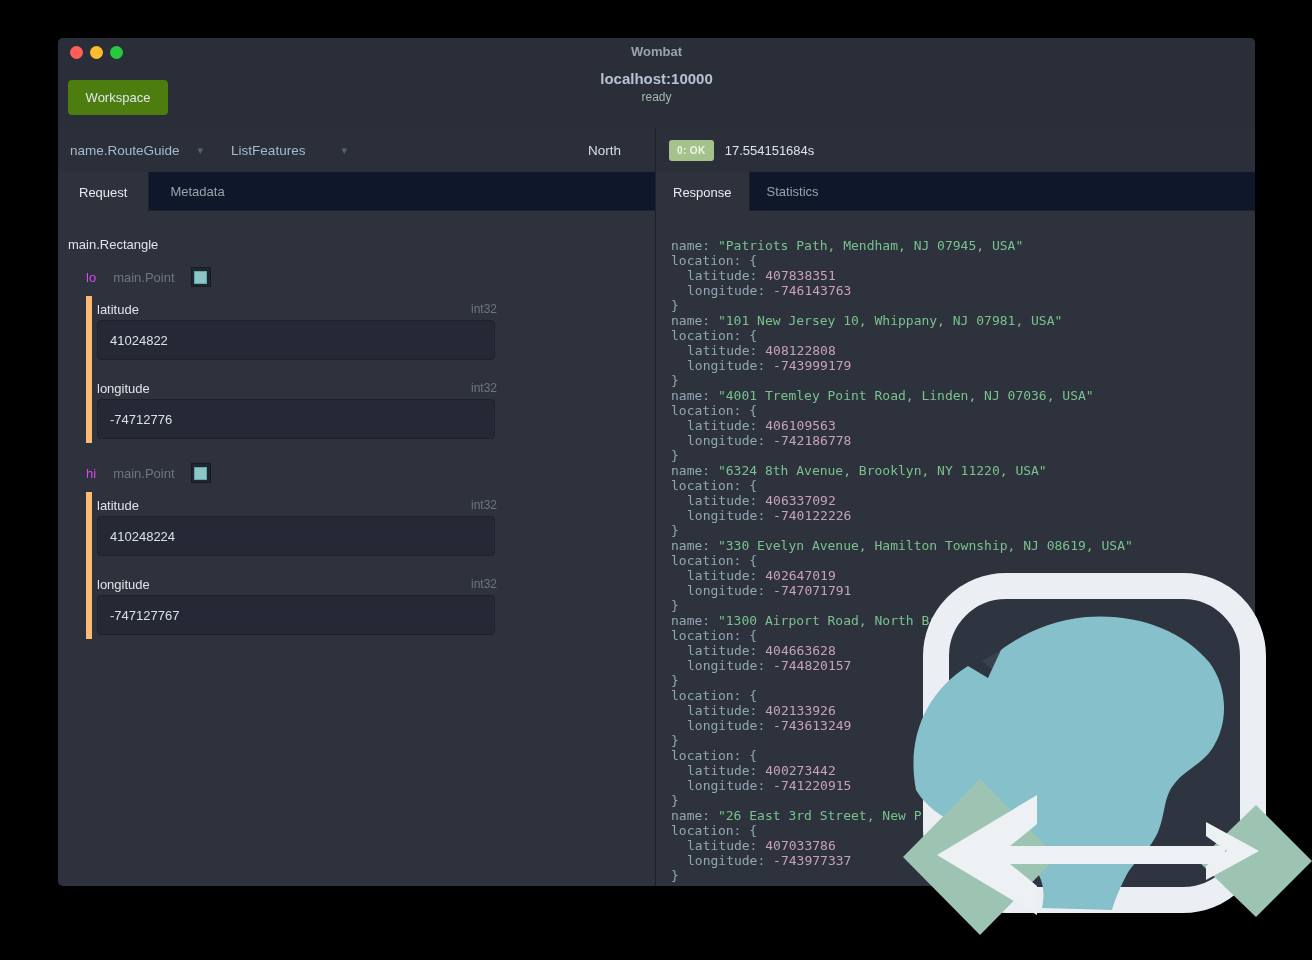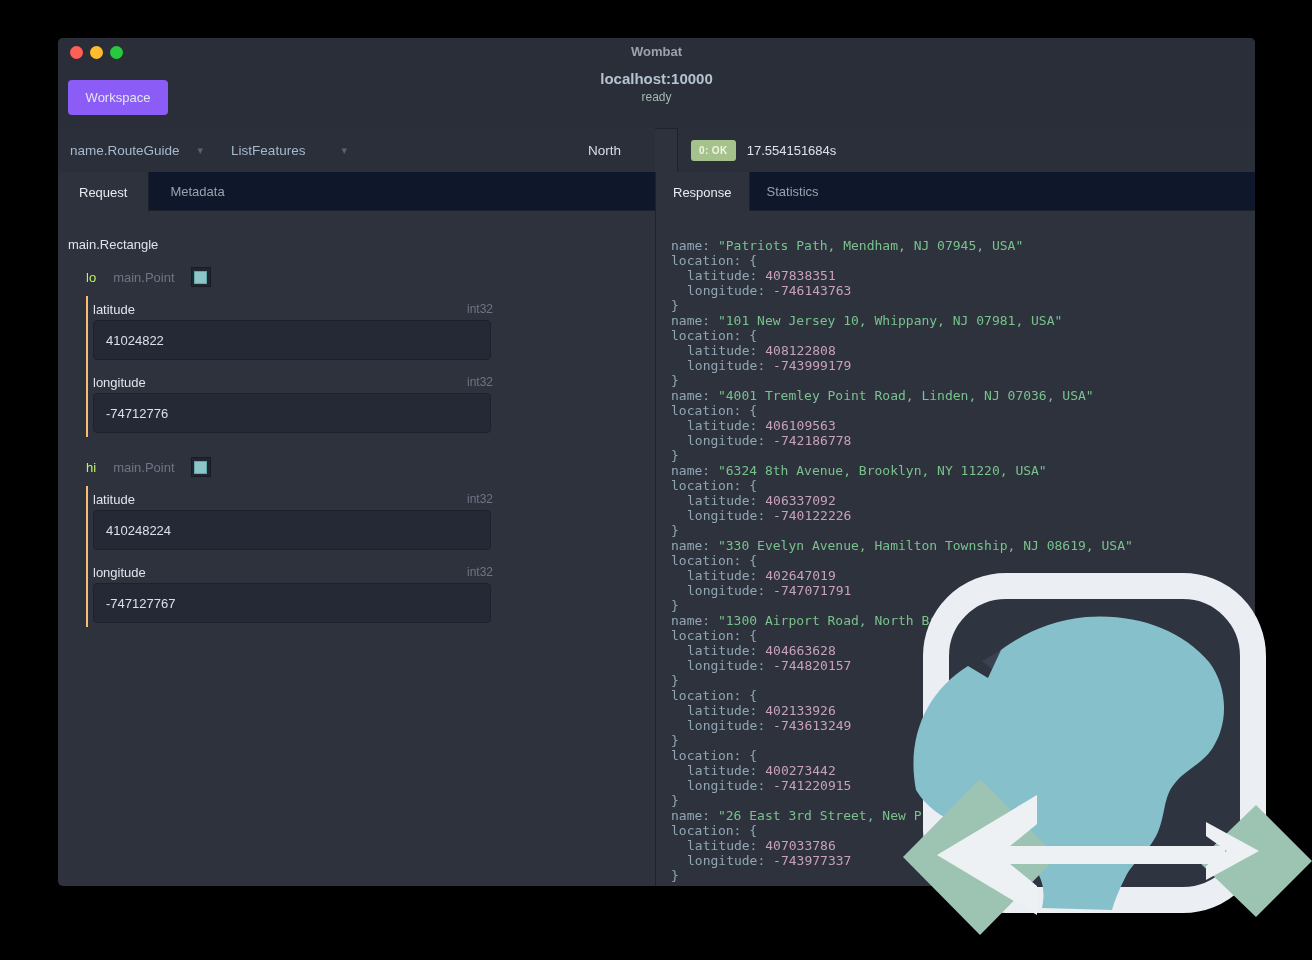--- a/index.html
+++ b/index.html
@@ -20,31 +20,31 @@
   .light.red{background:#ff5f57;}
   .light.yellow{background:#febc2e;}
   .light.green{background:#28c840;}
   .win-title{
     position:absolute;top:6px;left:0;right:0;text-align:center;
     font-size:13px;font-weight:700;color:#9aa3ad;
   }
   .appheader{position:absolute;top:27px;left:0;right:0;height:63px;background:#292e38;border-bottom:1px solid #1e222b;}
   .workspace-btn{
     position:absolute;left:10px;top:15px;width:100px;height:35px;
-    background:#8b5cf6;border-radius:4px;color:#e2e8ef;font-size:13px;
+    background:#4d7c0f;border-radius:4px;color:#e2e8ef;font-size:13px;
     display:flex;align-items:center;justify-content:center;cursor:default;
   }
   .target-wrap{position:absolute;top:5px;left:0;right:0;text-align:center;}
   .target-host{font-size:15px;font-weight:700;color:#b4c3d2;}
   .target-status{font-size:12px;color:#a2bbae;margin-top:3px;}
 
   
   .toolbar{position:absolute;top:90px;height:44px;background:#2a2f3a;border-bottom:1px solid #1e222b;display:flex;align-items:center;}
   .toolbar.left{left:0;width:597px;}
-  .toolbar.right{left:597px;right:0;border-left:1px solid #1e222b;margin-left:22px;}
+  .toolbar.right{left:597px;right:0;border-left:1px solid #1e222b;}
   .svc{margin-left:12px;font-size:13.5px;color:#a5bacd;}
   .chev{font-size:11px;color:#596273;margin-left:18px;}
   .chev.m2{margin-left:36px;}
   .mth{margin-left:28px;font-size:13.5px;color:#a5bacd;}
   .spacer{flex:1;}
   .send-btn{margin-right:34px;font-size:13.5px;color:#d8dee5;}
   .status-badge{
     margin-left:13px;background:#a6c28c;color:#eef5e1;font-size:10px;font-weight:700;
     padding:5px 8px;border-radius:3px;letter-spacing:.4px;
   }
@@ -65,35 +65,35 @@
   }
   .tab.active + .tab{border-left:none;}
 
   
   .content{position:absolute;top:173px;bottom:0;}
   .content.left{left:0;width:597px;overflow:hidden;}
   .content.right{left:597px;right:0;border-left:1px solid #1e222b;overflow:hidden;background:#2d323d;}
   .msg-title{margin:26px 0 0 10px;font-size:13px;color:#dfe4ea;}
   .fhead{display:flex;align-items:center;height:22px;margin:14px 0 8px 28px;}
   .fgroup + .fgroup .fhead{margin-top:19px;}
-  .fname{font-size:13px;color:#bef264;}
+  .fname{font-size:13px;color:#d946ef;}
   .ftype{font-size:13px;color:#6d7585;margin-left:17px;}
   .fcheck{
     width:20px;height:20px;margin-left:16px;background:#20252f;border:1px solid #171c24;
     display:flex;align-items:center;justify-content:center;box-sizing:border-box;
   }
   .fcheck-inner{width:13px;height:13px;background:#8ec5c6;border:1px solid #5fa9ac;box-sizing:border-box;}
-  .fbody{border-left:2px solid #fdba74;margin-left:28px;padding:2px 0 1px 5px;width:405px;}
+  .fbody{border-left:6px solid #fdba74;margin-left:28px;padding:2px 0 1px 5px;width:405px;}
   .flabelrow{display:flex;justify-content:space-between;align-items:center;height:22px;padding-right:5px;}
   .flabel{font-size:13px;color:#dfe4ea;}
   .fkind{font-size:12px;color:#6d7585;}
   .finput{
     height:40px;width:398px;box-sizing:border-box;background:#242935;border:1px solid #1c212b;
     border-radius:4px;display:flex;align-items:center;padding-left:12px;
-    font-size:13px;color:#dae0e7;margin-bottom:11px;
+    font-size:13px;color:#dae0e7;margin-bottom:17px;
   }
   .fitem:last-child .finput{margin-bottom:3px;}
 
   
   .rbody{padding:27px 0 0 15px;font-family:"DejaVu Sans Mono",monospace;font-size:13px;}
   .rline{height:15px;line-height:15px;white-space:pre;}
   .rline .key{color:#90a7b3;}
   .rline .str{color:#79c28c;}
   .rline .num{color:#c9a0bd;}
   .rline .brace{color:#90a7b3;}

